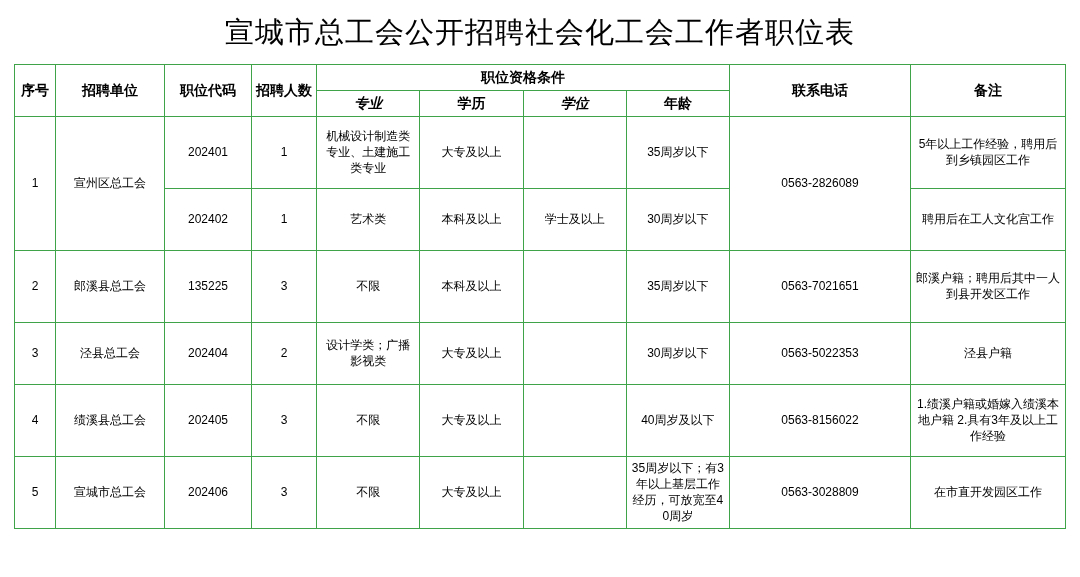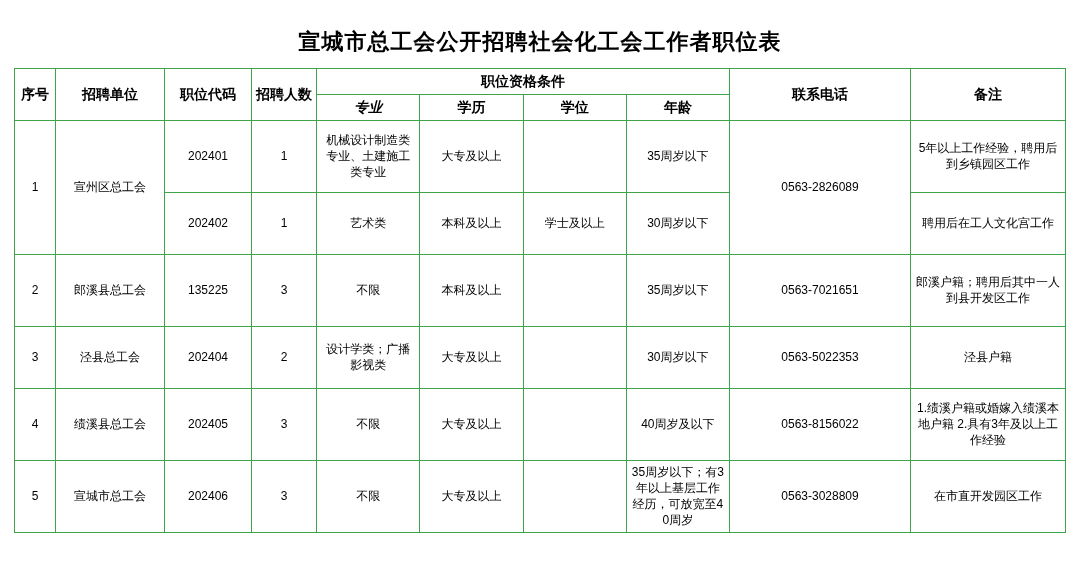--- a/index.html
+++ b/index.html
@@ -15,24 +15,24 @@
     overflow: hidden;
   }
   .page {
     width: 1080px;
     height: 577px;
     position: relative;
     box-sizing: border-box;
   }
   .title {
     text-align: center;
-    font-size: 22px;
-    font-weight: bold;
+    font-size: 29px;
+    font-weight: normal;
     letter-spacing: 1px;
-    padding-top: 27px;
+    padding-top: 13px;
     padding-bottom: 11px;
     color: #000000;
     font-family: "Liberation Serif", serif;
   }
   table.jobs {
     border-collapse: collapse;
     width: 1052px;
     margin: 0 auto;
     table-layout: fixed;
   }
@@ -49,21 +49,21 @@
   table.jobs th {
     font-weight: bold;
     font-size: 14px;
   }
   .hdr-seq { width: 32px; }
   .hdr-unit { width: 100px; }
   .hdr-code { width: 78px; }
   .hdr-num { width: 56px; }
   .hdr-major { width: 182px; font-style: italic; }
   .hdr-edu { width: 96px; }
-  .hdr-degree { width: 90px; }
+  .hdr-degree { width: 90px; font-style: italic; }
   .hdr-age { width: 100px; }
   .hdr-phone { width: 172px; }
   .hdr-remark { width: 146px; }
 
   td.left-align {
     text-align: left;
     padding-left: 6px;
   }
   .cell-small {
     font-size: 11.5px;

